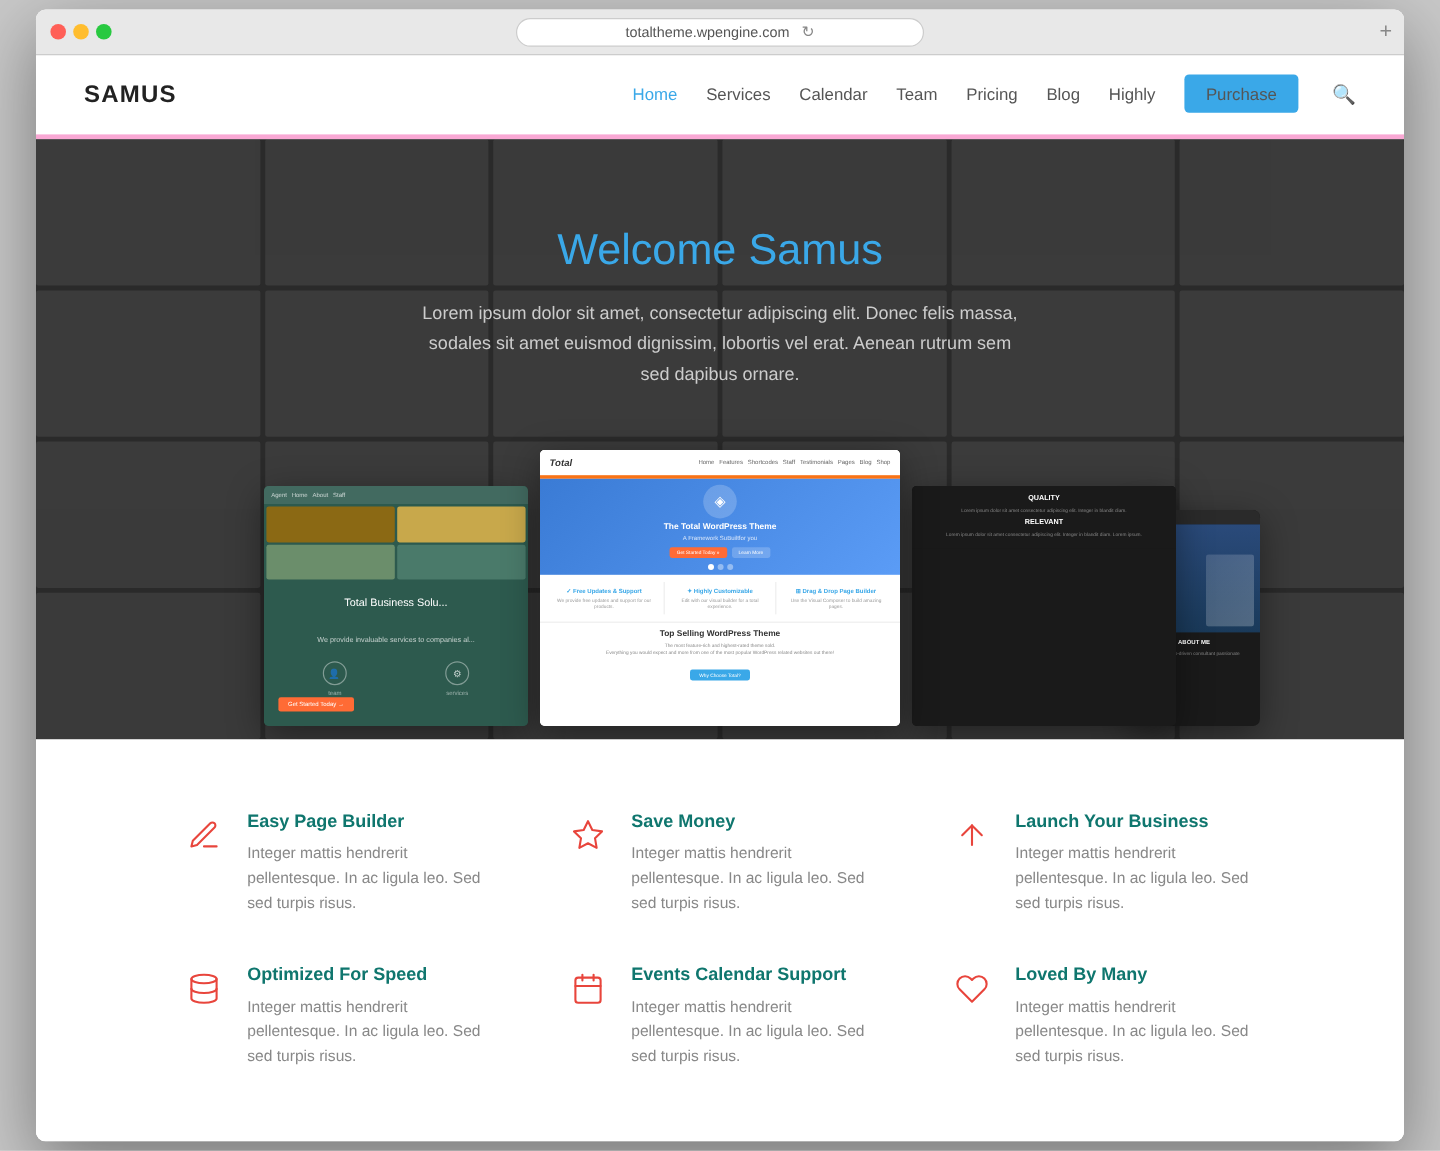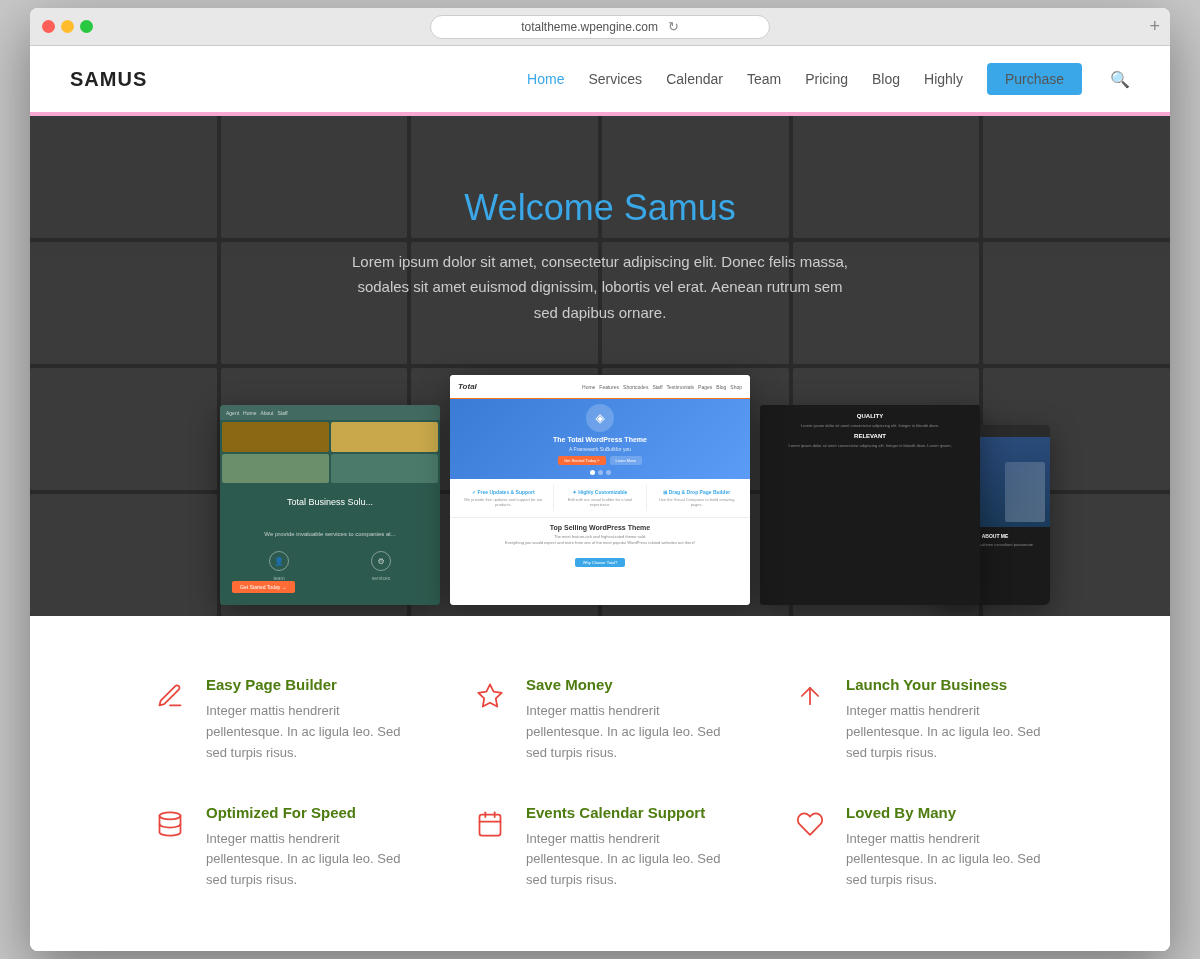--- a/index.html
+++ b/index.html
@@ -242,21 +242,21 @@
       height: 100%;
       background: #fff;
     }
 
     .mockup-main-header {
       background: #fff;
       height: 24px;
       display: flex;
       align-items: center;
       padding: 0 8px;
-      border-bottom: 1px solid #f97316;
+      border-bottom: 3px solid #f97316;
     }
 
     .mockup-main-header-logo {
       font-size: 8px;
       font-weight: 700;
       color: #333;
       font-style: italic;
     }
 
     .mockup-main-header-nav {
@@ -385,21 +385,21 @@
       width: 40px;
       height: 40px;
       display: flex;
       align-items: center;
       justify-content: center;
     }
 
     .feature-content h3 {
       font-size: 15px;
       font-weight: 600;
-      color: #4d7c0f;
+      color: #0f766e;
       margin-bottom: 8px;
     }
 
     .feature-content p {
       font-size: 13px;
       color: #888;
       line-height: 1.6;
     }
   </style>
 </head>

